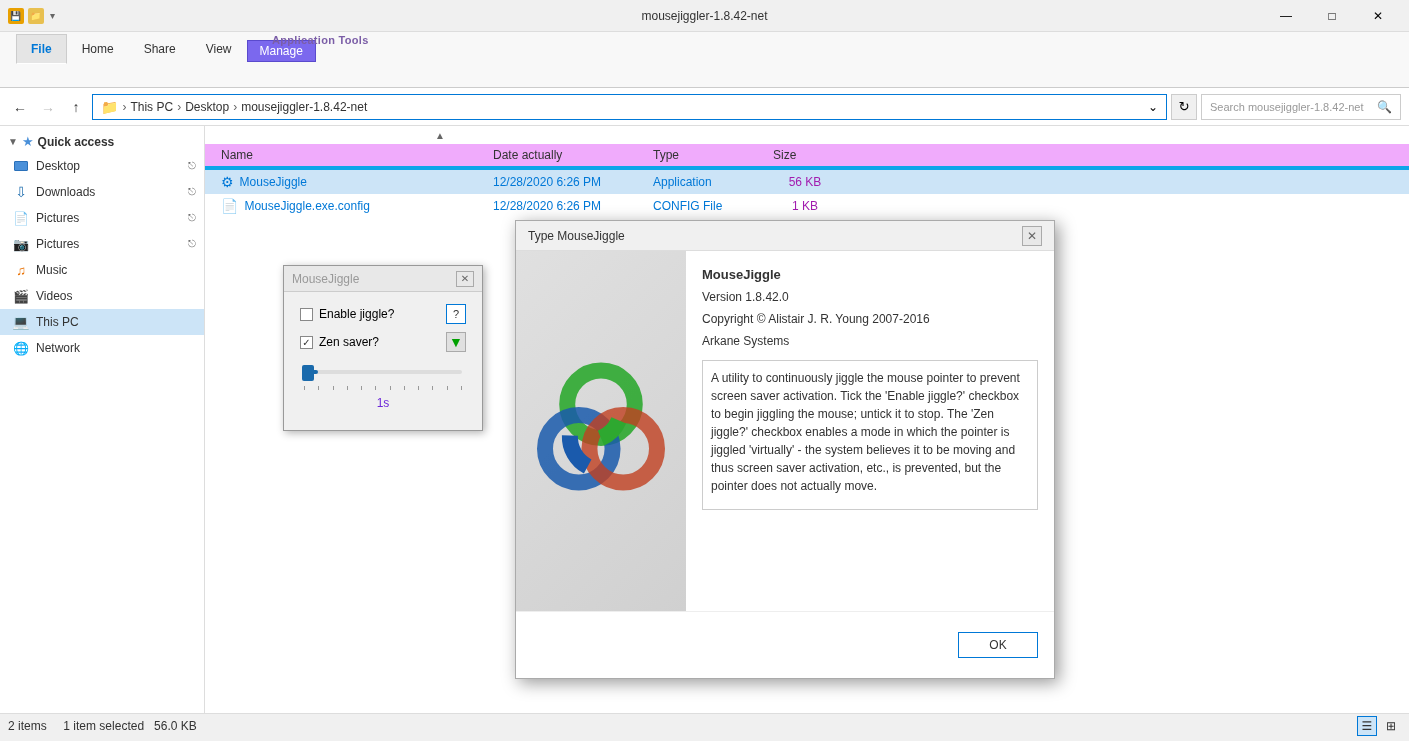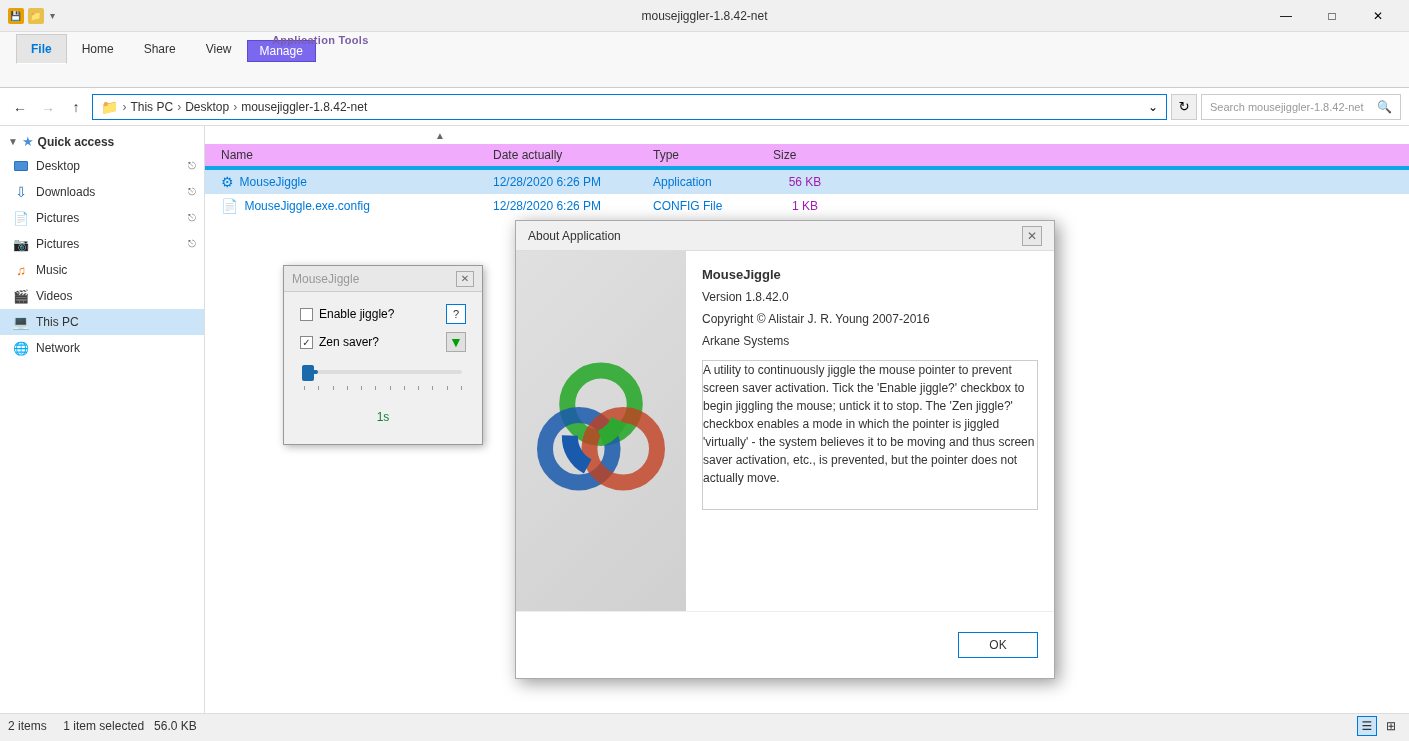--- a/index.html
+++ b/index.html
@@ -103,21 +103,21 @@
     .mj-body { padding: 12px 16px; }
     .mj-checkbox-row { display: flex; align-items: center; gap: 6px; margin-bottom: 8px; }
     .mj-checkbox { width: 13px; height: 13px; border: 1px solid #888; background: white; flex-shrink: 0; display: flex; align-items: center; justify-content: center; }
     .mj-checkbox.checked::after { content: '✓'; font-size: 10px; color: #333; }
     .mj-label { font-size: 12px; color: #000000; }
     .mj-help-btn { width: 20px; height: 20px; background: white; border: 1px solid #0078d7; color: #333; font-size: 11px; display: flex; align-items: center; justify-content: center; margin-left: auto; cursor: pointer; }
     .mj-down-btn { width: 20px; height: 20px; background: #e0e0e0; border: 1px solid #aaa; color: #00a000; font-size: 14px; display: flex; align-items: center; justify-content: center; margin-left: auto; cursor: pointer; }
     .mj-slider-container { margin: 8px 0; }
     .mj-tick-marks { display: flex; justify-content: space-between; margin: 0 4px; }
     .mj-tick { width: 1px; height: 4px; background: #999; }
-    .mj-value { text-align: center; font-size: 12px; color: #15803d; margin-top: 20px; }
+    .mj-value { text-align: center; font-size: 12px; color: #6d28d9; margin-top: 6px; }
 
     
     .about-dialog {
       position: absolute;
       top: 220px;
       left: 515px;
       width: 540px;
       background: white;
       border: 1px solid #aaa;
       box-shadow: 4px 4px 16px rgba(0,0,0,0.4);
@@ -166,21 +166,21 @@
       display: flex;
       flex-direction: column;
       gap: 8px;
     }
     .about-app-name { font-size: 13px; font-weight: 600; color: #333; }
     .about-version { font-size: 12px; color: #333; }
     .about-copyright { font-size: 12px; color: #333; }
     .about-company { font-size: 12px; color: #333; }
     .about-description-box {
       border: 1px solid #ccc;
-      padding: 0;
+      padding: 8px;
       font-size: 12px;
       color: #333;
       line-height: 1.5;
       height: 150px;
       overflow-y: auto;
       margin-top: 4px;
     }
     .about-footer {
       padding: 20px 16px;
       text-align: right;
@@ -466,21 +466,21 @@
         <div class="mj-tick"></div>
         <div class="mj-tick"></div>
       </div>
       <div class="mj-value">1s</div>
     </div>
   </div>
 </div>
 
 <div class="about-dialog">
   <div class="about-title-bar">
-    <span>About Application</span>
+    <span>Type MouseJiggle</span>
     <div class="about-close-btn">✕</div>
   </div>
   <div class="about-body">
 
     <div class="about-logo">
       <svg class="rings-svg" viewBox="0 0 160 180" xmlns="http://www.w3.org/2000/svg">
 
         <ellipse cx="80" cy="60" rx="38" ry="38" fill="none" stroke="#2ea830" stroke-width="18" opacity="0.9"></ellipse>
 
         <ellipse cx="55" cy="110" rx="38" ry="38" fill="none" stroke="#1a5aac" stroke-width="18" opacity="0.85"></ellipse>

